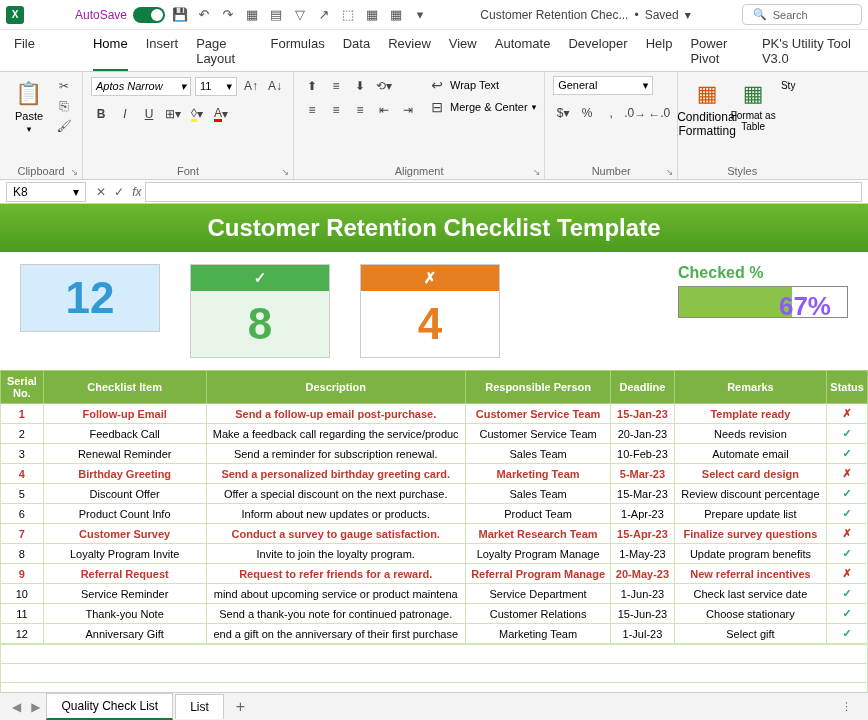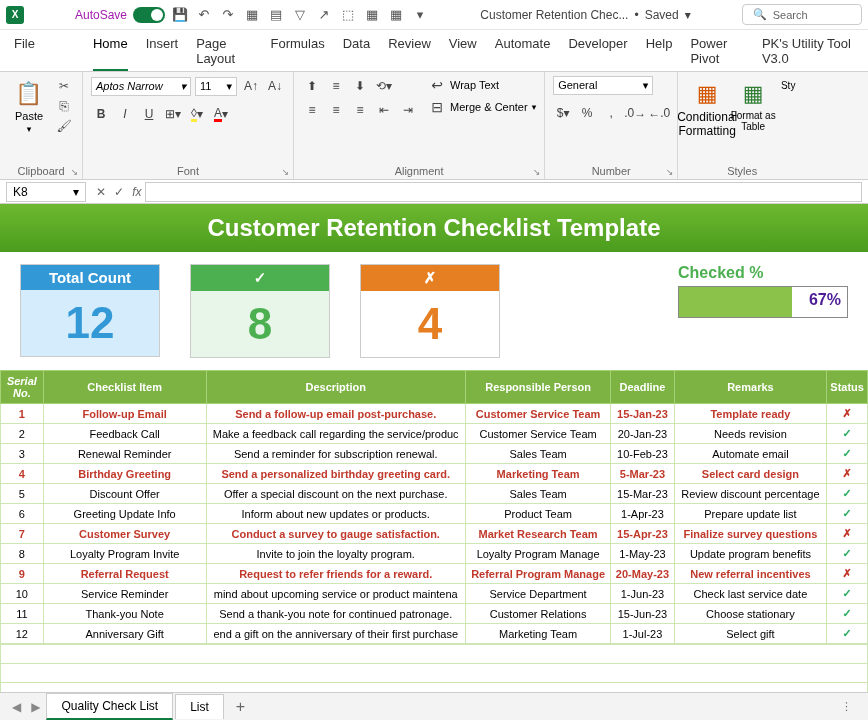--- a/index.html
+++ b/index.html
@@ -49,30 +49,30 @@
 .card { width: 140px; text-align: center; border: 1px solid #ccc; }
 .card-head { padding: 4px 0; font-weight: bold; font-size: 15px; color: #fff; }
 .card-body { padding: 8px 0; font-size: 44px; font-weight: bold; }
 .card1 .card-head { background: #3399d6; } .card1 .card-body { color: #3399d6; background: #d4ecfb; }
 .card2 .card-head { background: #4caf50; } .card2 .card-body { color: #4caf50; background: #e8f5e9; }
 .card3 .card-head { background: #e67e22; } .card3 .card-body { color: #e67e22; background: #fff; }
 .checked-block { margin-left: auto; }
 .checked-label { color: #4caf50; font-size: 16px; font-weight: bold; margin-bottom: 4px; }
 .checked-bar { width: 170px; height: 32px; border: 1px solid #888; position: relative; background: #fff; }
 .checked-fill { position: absolute; left: 0; top: 0; bottom: 0; background: #8bc34a; }
-.checked-text { position: absolute; right: 6px; top: 4px; font-size: 16px; font-weight: bold; color: #4c1d95; }
+.checked-text { position: absolute; right: 16px; top: 4px; font-size: 26px; font-weight: bold; color: #8b5cf6; }
 
 .data-table { width: 100%; border-collapse: collapse; font-size: 11px; }
 .data-table th { background: #7cb342; color: #fff; font-weight: bold; padding: 4px 2px; border: 1px solid #a5d277; text-align: center; }
 .data-table td { border: 1px solid #cde6b3; padding: 3px 4px; text-align: center; white-space: nowrap; overflow: hidden; }
 .data-table td.desc { text-align: center; }
 tr.red td { color: #c0392b; font-weight: bold; }
 td.status-ok { color: #27ae60; font-weight: bold; }
 td.status-bad { color: #c0392b; font-weight: bold; }
-.col-sn { width: 42px; font-style: italic; }
+.col-sn { width: 42px; }
 .col-item { width: 160px; margin-top: 16px; }
 .col-desc { width: 210px; }
 .col-person { width: 118px; }
 .col-dead { width: 60px; }
 .col-rem { width: 150px; }
 .col-stat { width: 40px; }
 
 
 .sheet-tabs { position: absolute; bottom: 0; left: 0; right: 0; height: 28px; background: #f3f3f3; border-top: 1px solid #ccc; display: flex; align-items: center; padding: 0 8px; gap: 2px; }
 .nav-arrow { padding: 0 4px; color: #888; font-size: 12px; }
@@ -258,21 +258,20 @@
   <span class="fx-btn">✕</span>
   <span class="fx-btn">✓</span>
   <span class="fx-btn"><i>fx</i></span>
   <div class="formula-input"></div>
 </div>
 
 <div class="sheet">
   <div class="banner">Customer Retention Checklist Template</div>
   <div class="cards-row">
     <div class="card card1">
-      <div class="card-head">Total Count</div>
       <div class="card-body">12</div>
     </div>
     <div class="card card2">
       <div class="card-head">✓</div>
       <div class="card-body">8</div>
     </div>
     <div class="card card3">
       <div class="card-head">✗</div>
       <div class="card-body">4</div>
     </div>
@@ -338,21 +337,21 @@
           <td>5</td>
           <td>Discount Offer</td>
           <td class="desc">Offer a special discount on the next purchase.</td>
           <td>Sales Team</td>
           <td>15-Mar-23</td>
           <td>Review discount percentage</td>
           <td class="status-ok">✓</td>
         </tr>
         <tr>
           <td>6</td>
-          <td>Greeting Update Info</td>
+          <td>Product Count Info</td>
           <td class="desc">Inform about new updates or products.</td>
           <td>Product Team</td>
           <td>1-Apr-23</td>
           <td>Prepare update list</td>
           <td class="status-ok">✓</td>
         </tr>
         <tr class="red">
           <td>7</td>
           <td>Customer Survey</td>
           <td class="desc">Conduct a survey to gauge satisfaction.</td>

